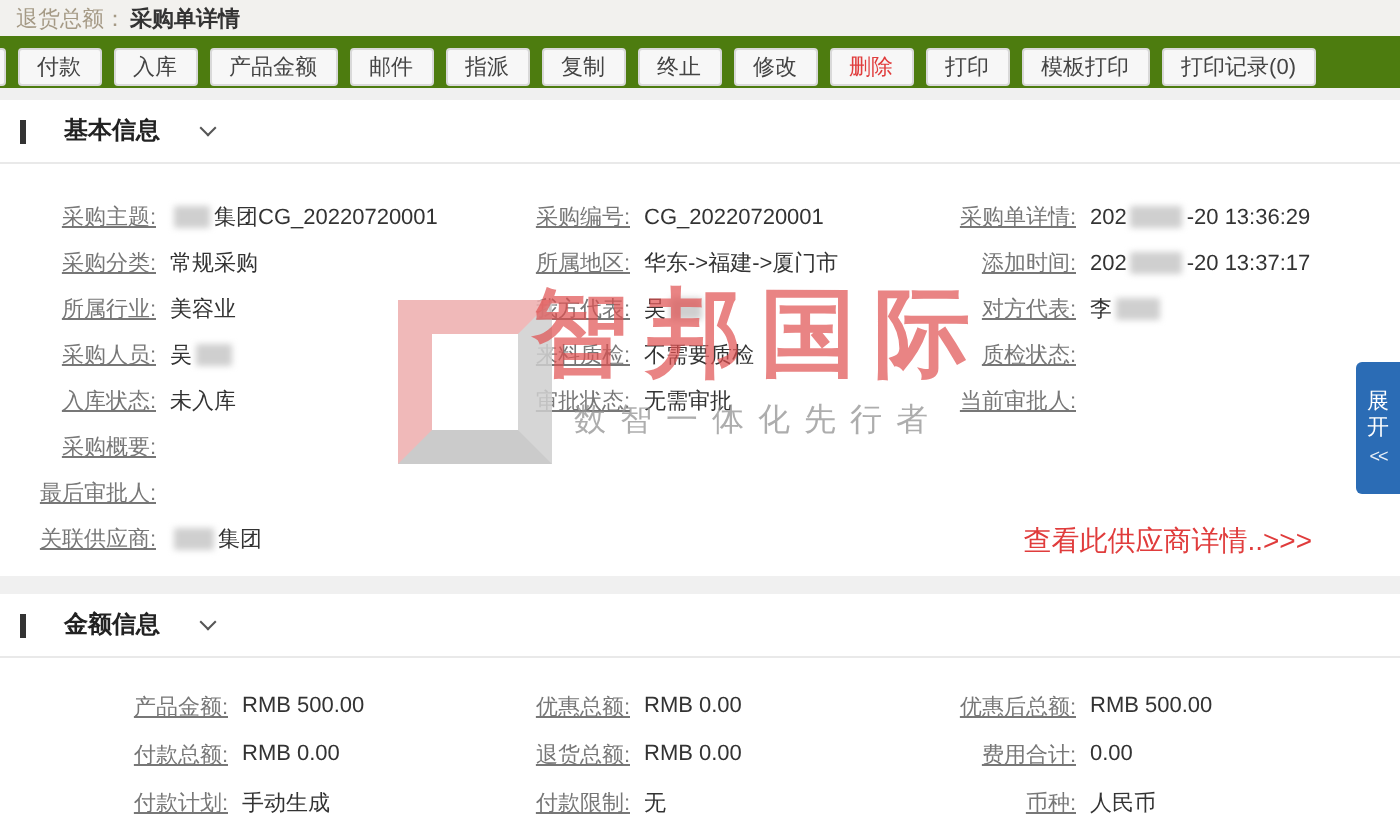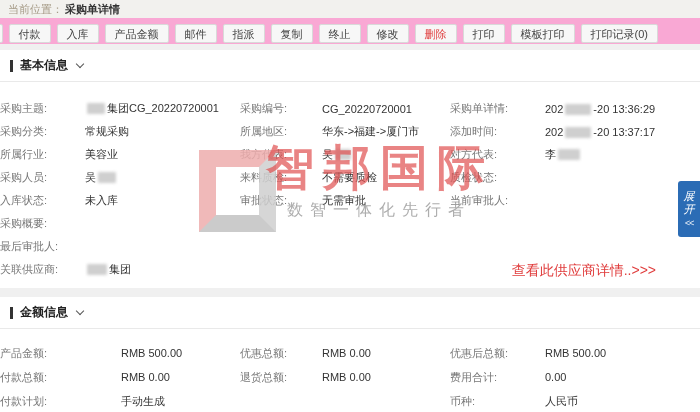--- a/index.html
+++ b/index.html
@@ -19,54 +19,54 @@
   
   .crumb-bar{
     position:absolute; top:0; left:0; right:0; height:18px;
     background:#f2f1ee; display:flex; align-items:center; padding-left:8px;
   }
   .crumb-prefix{ color:#a59a86; font-size:11px; }
   .crumb-current{ color:#333; font-weight:bold; font-size:11px; margin-left:2px; }
   
   .toolbar{
     position:absolute; top:18px; left:0; right:0; height:26px;
-    background:#f9a8d4; display:flex; justify-content:flex-end;
+    background:#4d7c0f; display:flex; justify-content:flex-end;
     align-items:flex-end; padding:0 42px 1px 0; gap:6px;
   }
   .tbtn{
     height:19px; padding:0 9px; background:#f7f7f7;
     border:1px solid #d9d9d9; border-radius:2px;
     font-size:11px; color:#444; font-family:inherit;
     line-height:16px; cursor:pointer; white-space:nowrap;
   }
   .tbtn.danger{ color:var(--danger-red); }
   
   .panel{ position:absolute; left:0; right:0; background:#fff; }
   .panel-basic{ top:50px; height:238px; }
   .panel-amount{ top:297px; height:135px; }
-  .sec-head{ display:flex; align-items:center; height:31px; padding-left:10px; }
+  .sec-head{ display:flex; align-items:center; height:31px; padding-left:10px;gap:12px; }
   .sec-bar{ width:3px; height:12px; background:#333; margin-right:7px; }
   .sec-title{ font-weight:bold; font-size:12px; color:#222; }
   .chev{
     width:6px; height:6px; border-right:1.2px solid #555; border-bottom:1.2px solid #555;
     transform:rotate(45deg); display:inline-block; margin-left:9px; margin-top:-3px;
   }
   .sec-divider{ height:1px; background:#e9e9e9; }
   
   .fields{ position:absolute; left:0; right:0; }
   .fields-basic{ top:47px; }
   .fields-amount{ top:44px; }
   .fcol{ position:absolute; top:0; }
   .fcol-1{ left:0;   width:245px; }
   .fcol-2{ left:240px; width:215px; }
   .fcol-3{ left:450px; width:235px; }
   .frow{ display:flex; align-items:center; }
   .fields-basic .frow{ height:23px; }
   .fields-amount .frow{ height:24px; }
-  .flabel{ color:#777; text-align:left; flex:none; white-space:nowrap; }
+  .flabel{ color:#777; text-align:right; flex:none; white-space:nowrap;text-decoration:underline; }
   .fields-basic  .fcol-1 .flabel{ width:78px; }
   .fields-amount .fcol-1 .flabel{ width:114px; }
   .fcol-2 .flabel{ width:75px; }
   .fcol-3 .flabel{ width:88px; }
   .fvalue{ color:#333; margin-left:7px; white-space:nowrap; }
   .redact{
     display:inline-block; height:11px; background:#cfcfcf;
     filter:blur(1.5px); border-radius:1px; vertical-align:-2px; margin:0 2px;
   }
   .supplier-link{
@@ -83,35 +83,35 @@
   .wm-brand{
     position:absolute; left:266px; top:144px; font-size:48px; font-weight:bold;
     color:var(--wm-red); letter-spacing:9px; line-height:1; white-space:nowrap;
   }
   .wm-slogan{
     position:absolute; left:287px; top:200px; font-size:16px;
     color:rgba(145,145,145,.75); letter-spacing:7px; white-space:nowrap;
   }
   
   .expand-tab{
-    position:absolute; right:0; top:181px; width:22px; height:56px;
+    position:absolute; right:0; top:181px; width:22px; height:66px;
     background:var(--accent-blue); color:#fff; border-radius:3px 0 0 3px;
     display:flex; flex-direction:column; align-items:center; justify-content:center;
-    cursor:pointer; z-index:6;font-style:italic;
+    cursor:pointer; z-index:6;
   }
   .vlabel{ display:block; width:12px; line-height:13px; word-break:break-all; text-align:center; font-size:11px; }
   .arrows{ font-size:9px; line-height:10px; letter-spacing:-1px; opacity:.9; margin-top:2px; }
 </style>
 </head>
 <body>
 
 <div id="stage">
 
   <div class="crumb-bar">
-    <span class="crumb-prefix">当前位置：</span>
+    <span class="crumb-prefix">退货总额：</span>
     <span class="crumb-current">采购单详情</span>
   </div>
 
   <div class="toolbar">
       <button class="tbtn">费用</button>
       <button class="tbtn">付款</button>
       <button class="tbtn">入库</button>
       <button class="tbtn">产品金额</button>
       <button class="tbtn">邮件</button>
       <button class="tbtn">指派</button>
@@ -238,20 +238,24 @@
         </div>
       <div class="fcol fcol-2">
           <div class="frow">
             <span class="flabel">优惠总额:</span>
             <span class="fvalue">RMB 0.00</span>
           </div>
           <div class="frow">
             <span class="flabel">退货总额:</span>
             <span class="fvalue">RMB 0.00</span>
           </div>
+          <div class="frow">
+            <span class="flabel">付款限制:</span>
+            <span class="fvalue">无</span>
+          </div>
         </div>
       <div class="fcol fcol-3">
           <div class="frow">
             <span class="flabel">优惠后总额:</span>
             <span class="fvalue">RMB 500.00</span>
           </div>
           <div class="frow">
             <span class="flabel">费用合计:</span>
             <span class="fvalue">0.00</span>
           </div>

